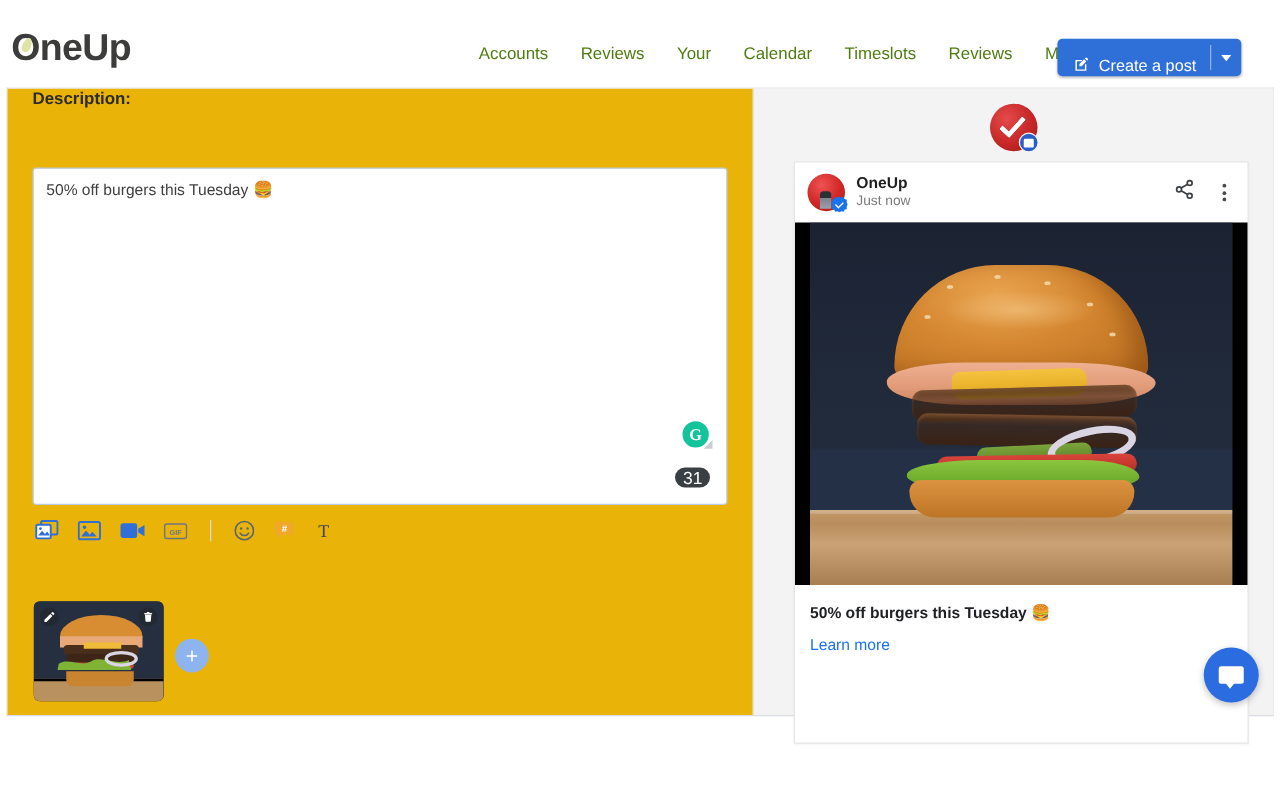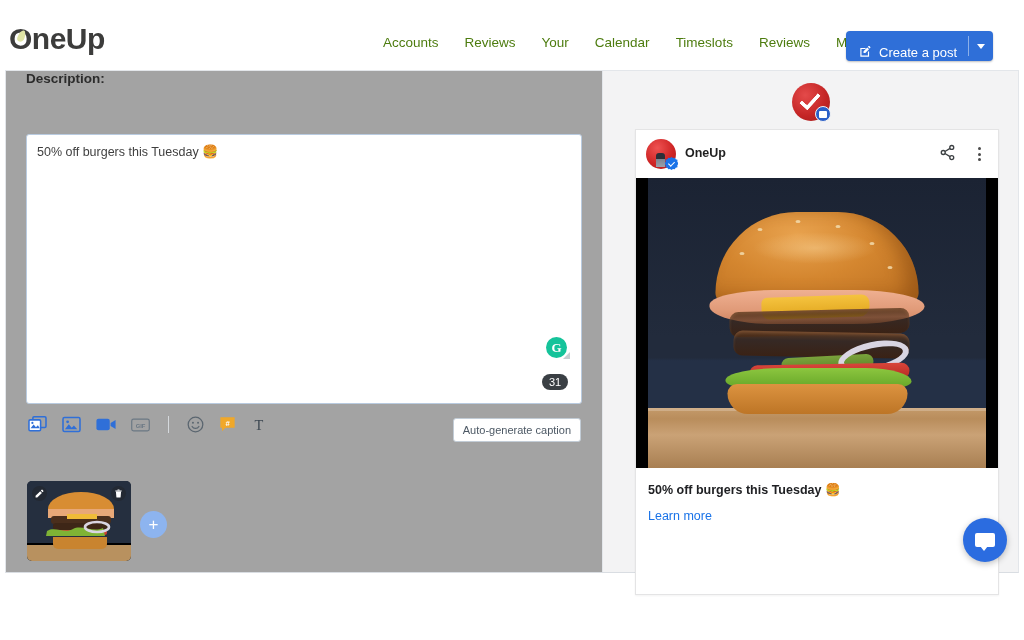--- a/index.html
+++ b/index.html
@@ -68,21 +68,21 @@
   .shell {
     position: absolute; left: 5px; top: 70px;
     width: 1014px; height: 503px;
     background: #ffffff;
     border: 1px solid #e3e6ea;
     border-bottom-color: #d9dde2;
     display: flex;
   }
   .editor {
     width: 597px; height: 100%;
-    background: #a3a3a3; position: relative;
+    background: #eab308; position: relative;
     border-right: 1px solid #e3e6ea;
   }
   .preview {
     flex: 1; height: 100%;
     background: #f3f3f4; position: relative;
   }
 
   
   .desc-label {
     position: absolute; left: 20px; top: 108px - 70px;
@@ -114,21 +114,21 @@
     content: ""; position: absolute;
     right: -3px; bottom: -1px;
     width: 0; height: 0;
     border-left: 7px solid transparent;
     border-bottom: 7px solid #c9cdd1;
   }
   .charcount {
     position: absolute; right: 13px; bottom: 13px;
     min-width: 26px; height: 16px; padding: 0 6px;
     background: #3a3f44; border-radius: 9px;
-    color: #fff; font-size: 11px;
+    color: #fff; font-size: 14px;
     display: flex; align-items: center; justify-content: center;
   }
 
   
   .toolbar {
     position: absolute; left: 22px; top: 345px;
     display: flex; align-items: center; gap: 15px;
   }
   .tb-icon { cursor: pointer; display: flex; align-items: center; }
   .tb-sep { width: 1px; height: 17px; background: #d5d9dd; margin: 0 3px; }
@@ -450,21 +450,20 @@
           <text x="10" y="11.5" font-family="Liberation Sans, sans-serif" font-size="9" font-weight="700" fill="#fff" text-anchor="middle">#</text>
         </svg>
       </span>
       <span class="tb-icon">
         <svg width="16" height="16" viewBox="0 0 20 20">
           <text x="10" y="16" font-family="Liberation Serif, serif" font-size="18" fill="#3d4852" text-anchor="middle">T</text>
         </svg>
       </span>
     </div>
 
-    <div class="autocap">Auto-generate caption</div>
 
     <div class="thumb">
       <div class="thumb-img">
         <svg width="104" height="80" viewBox="0 0 104 80" preserveAspectRatio="none">
           <rect width="104" height="80" fill="#252f3f"></rect>
           <rect y="62" width="104" height="18" fill="#b8915f"></rect>
           <rect y="62" width="104" height="2" fill="#d7b territory"></rect>
           <ellipse cx="54" cy="28" rx="33" ry="17" fill="#d88d33"></ellipse>
           <rect x="21" y="28" width="66" height="9" fill="#e8a878"></rect>
           <rect x="24" y="35" width="60" height="8" rx="3" fill="#4a2e1c"></rect>
@@ -508,20 +507,21 @@
 
     <div class="card">
 
       <div class="card-head">
         <div class="avatar">
           <div class="avatar-fig"></div>
           <div class="avatar-verified"></div>
         </div>
         <div class="card-names">
           <div class="card-title">OneUp</div>
+          <div class="card-time">Just now</div>
         </div>
         <span class="share-icon">
           <svg width="17" height="17" viewBox="0 0 20 20">
             <circle cx="15" cy="4" r="2.3" fill="none" stroke="#3c4043" stroke-width="1.6"></circle>
             <circle cx="5" cy="10" r="2.3" fill="none" stroke="#3c4043" stroke-width="1.6"></circle>
             <circle cx="15" cy="16" r="2.3" fill="none" stroke="#3c4043" stroke-width="1.6"></circle>
             <path d="M7 8.8l6-3.6M7 11.2l6 3.6" stroke="#3c4043" stroke-width="1.6"></path>
           </svg>
         </span>
         <span class="dots-icon">

